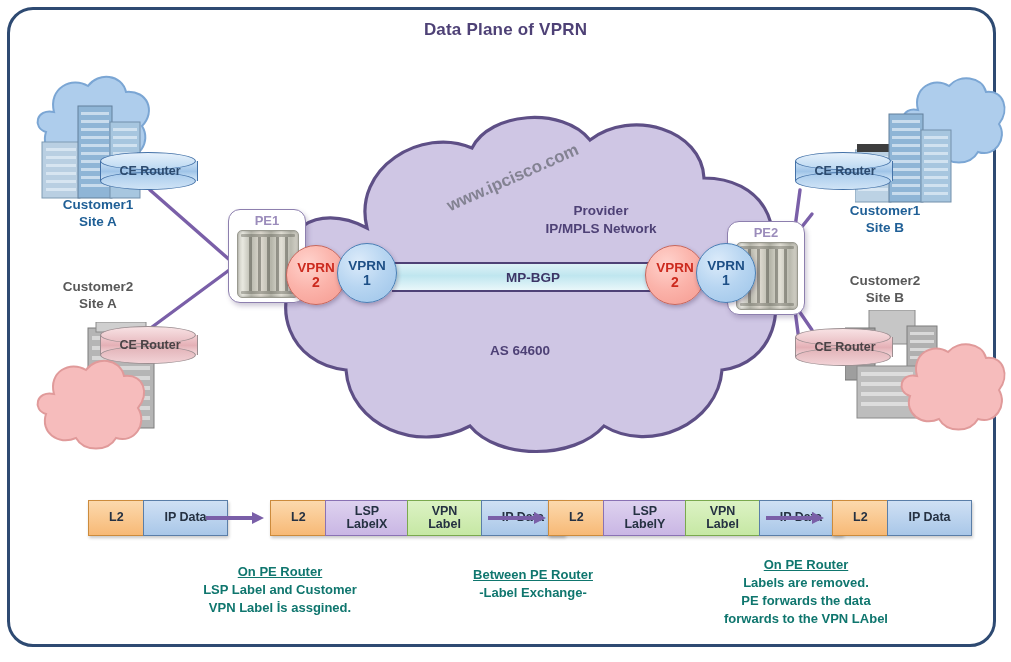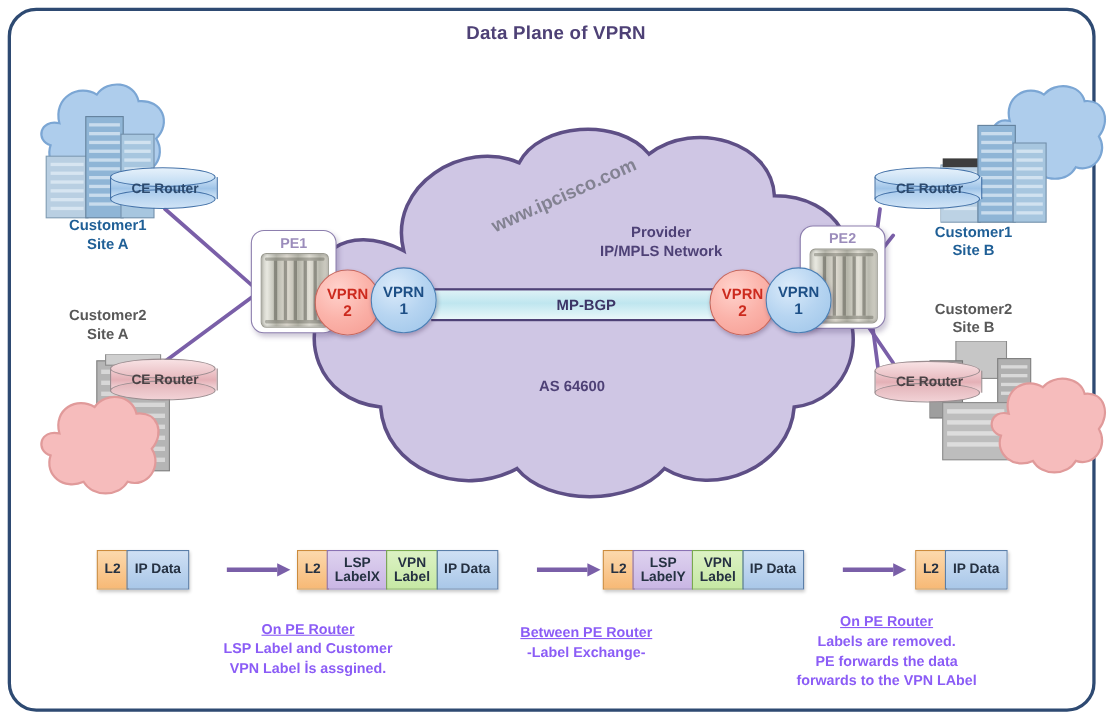--- a/index.html
+++ b/index.html
@@ -56,30 +56,30 @@
   .pipe{position:absolute;background:linear-gradient(180deg,#ddf1f6 0%,#bfe6ef 45%,#e9f7fa 100%);
         border-top:2.6px solid #4e4176;border-bottom:2.6px solid #4e4176;text-decoration:underline;}
   .pipe .lbl{position:absolute;left:0;top:0;width:100%;height:100%;display:flex;align-items:center;justify-content:center;
              font-size:13.5px;font-weight:bold;color:#3c3566;}
   
   #links{position:absolute;left:0;top:0;width:1011px;height:662px;pointer-events:none;}
   
   .pkt{position:absolute;display:flex;height:36px;box-shadow:1px 2px 3px rgba(0,0,0,.22);}
   .pkt .seg{display:flex;flex-direction:column;align-items:center;justify-content:center;
             font-size:12.5px;font-weight:bold;color:#253142;line-height:1.05;box-sizing:border-box;
-            border:1.2px solid #6b7a8d;margin-left:-1.2px;padding:0 6px;white-space:nowrap;}
+            border:1.2px solid #6b7a8d;margin-left:-1.2px;padding:0 20px;white-space:nowrap;}
   .pkt .seg:first-child{margin-left:0;}
   .seg.orange{background:linear-gradient(180deg,#fcd9ad,#f7b976);border-color:#cc8b3c;}
   .seg.blue{background:linear-gradient(180deg,#cfe0f4,#a9c7e8);border-color:#5a7ea8;}
   .seg.purple{background:linear-gradient(180deg,#ded2ef,#c9b6e4);border-color:#8a72b4;}
   .seg.green{background:linear-gradient(180deg,#dcf2c4,#c6e8a4);border-color:#7aa94e;}
   .parrow{position:absolute;height:14px;}
   .parrow svg{display:block;}
   
-  .cap{position:absolute;text-align:center;font-size:13px;font-weight:bold;color:#8b5cf6;line-height:1.38;}
+  .cap{position:absolute;text-align:center;font-size:13px;font-weight:bold;color:#0f766e;line-height:1.38;}
   .cap .hd{text-decoration:underline;}
 </style>
 </head>
 <body>
 
 <div id="stage">
 
   <div class="frame"></div>
 
   <div class="abs title">Data Plane of VPRN</div>
@@ -135,21 +135,21 @@
   </div>
   <div class="vprn red" style="left:286px;top:245px;">
     <span>VPRN</span>
     <span class="n">2</span>
   </div>
   <div class="vprn blue" style="left:337px;top:243px;">
     <span>VPRN</span>
     <span class="n">1</span>
   </div>
 
-  <div class="pebox" style="left:727px;top:205px;">
+  <div class="pebox" style="left:727px;top:221px;">
     <div class="petag">PE2</div>
     <div class="chassis">
       <div class="rail" style="top:3px;"></div>
       <div class="rail" style="bottom:3px;"></div>
       <div class="slot" style="left:11px;"></div>
         <div class="slot" style="left:20px;"></div>
       <div class="slot" style="left:29px;"></div>
         <div class="slot" style="left:38px;"></div>
       <div class="slot" style="left:47px;"></div>
     </div>

